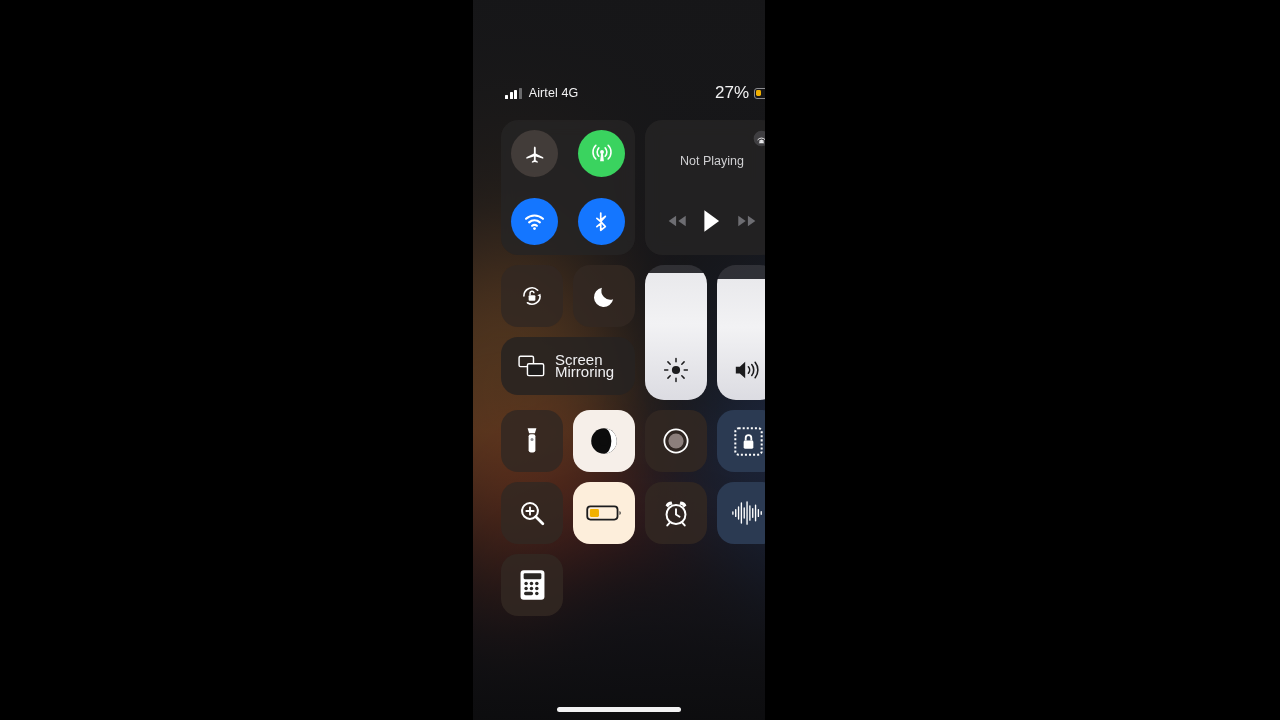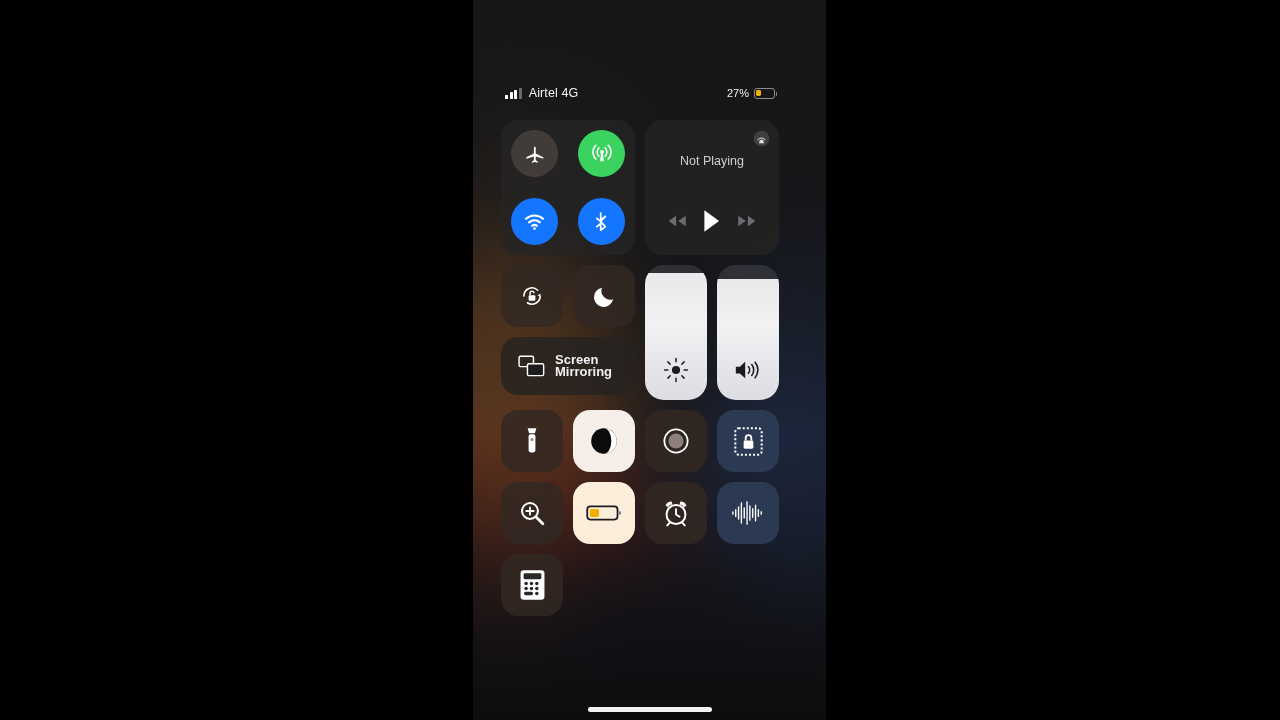--- a/index.html
+++ b/index.html
@@ -2,21 +2,21 @@
 <html><head>
 <meta charset="utf-8">
 <style>
   html,body{margin:0;padding:0;background:#000;}
   body{width:1280px;height:720px;overflow:hidden;font-family:"Liberation Sans",sans-serif;}
 
   #stage{position:relative;width:1280px;height:720px;background:#000;}
 
   
   #phone{
-    position:absolute;left:473px;top:0;width:353px;height:720px;
+    position:absolute;left:473px;top:0;width:292px;height:720px;
     background:#1b1b1d;overflow:hidden;
   }
   
   .wall{position:absolute;inset:0;}
   .blob{position:absolute;border-radius:50%;filter:blur(46px);}
   .b1{left:-90px;top:240px;width:240px;height:300px;background:#c8762c;opacity:.62;}
   .b2{left:-40px;top:420px;width:180px;height:220px;background:#b8431f;opacity:.48;}
   .b3{left:55px;top:470px;width:170px;height:150px;background:#c0352b;opacity:.42;}
   .b4{left:215px;top:360px;width:210px;height:260px;background:#2e4a86;opacity:.55;}
   .b5{left:250px;top:240px;width:150px;height:180px;background:#233a63;opacity:.45;}
@@ -28,21 +28,21 @@
   #statusbar{position:absolute;left:0;top:78px;width:334px;height:30px;}
   .sb-left{position:absolute;left:32px;top:0;display:flex;align-items:center;gap:7px;height:30px;}
   .sb-right{position:absolute;right:32px;top:0;display:flex;align-items:center;gap:5px;height:30px;}
   .bars{display:flex;align-items:flex-end;gap:1.6px;height:11px;}
   .bars i{display:block;width:3px;background:#fff;border-radius:.6px;}
   .bars i:nth-child(1){height:4px}
   .bars i:nth-child(2){height:6.5px}
   .bars i:nth-child(3){height:9px}
   .bars i:nth-child(4){height:11px;background:#6a6a6c}
   .carrier{color:#f2f2f3;font-size:12.5px;letter-spacing:.1px;}
-  .batt-pct{color:#f2f2f3;font-size:11px;}
+  .batt-pct{color:#f2f2f3;font-size:17px;}
   .batt{position:relative;width:21px;height:11px;border:1.3px solid #8d8d90;border-radius:3px;box-sizing:border-box;}
   .batt::after{content:"";position:absolute;right:-3.4px;top:3px;width:1.8px;height:4px;background:#8d8d90;border-radius:0 1px 1px 0;}
   .batt .fill{position:absolute;left:1.2px;top:1.2px;bottom:1.2px;width:27%;background:#f2b100;border-radius:1.4px;}
 
   
   #cc{position:absolute;left:0;top:120px;width:334px;}
   .row{display:flex;gap:10px;padding:0 28px;margin-bottom:10px;}
 
   .mod{border-radius:17px;background:rgba(38,36,36,.80);backdrop-filter:blur(8px);position:relative;}
 
@@ -62,21 +62,21 @@
 
   
   .sq{width:62px;height:62px;border-radius:17px;display:flex;align-items:center;justify-content:center;background:rgba(40,36,34,.82);}
   .sq.on-light{background:#f6efe9;}
   .sq.on-cream{background:#fdeedb;}
   .sq.navy{background:#2b3a52;}
   .sq.warm{background:rgba(50,40,34,.85);}
 
   
   .mirror{width:134px;height:58px;border-radius:17px;background:rgba(38,34,33,.84);display:flex;align-items:center;gap:10px;padding-left:17px;box-sizing:border-box;}
-  .mirror .lbl{color:#f0f0f2;font-size:13px;line-height:12.5px;font-weight:bold;}
+  .mirror .lbl{color:#f0f0f2;font-size:15px;line-height:12.5px;}
 
   
   .slider{width:62px;height:135px;border-radius:19px;overflow:hidden;position:relative;background:rgba(70,70,74,.55);}
   .slider .fill{position:absolute;left:0;right:0;bottom:0;background:linear-gradient(180deg,#e9e9ec 0%,#f2f2f4 40%,#dcdce2 100%);}
   .slider .ico{position:absolute;left:0;right:0;bottom:17px;display:flex;justify-content:center;}
 
   .left-col{display:flex;flex-direction:column;gap:10px;}
   .pair{display:flex;gap:10px;}
 
   

